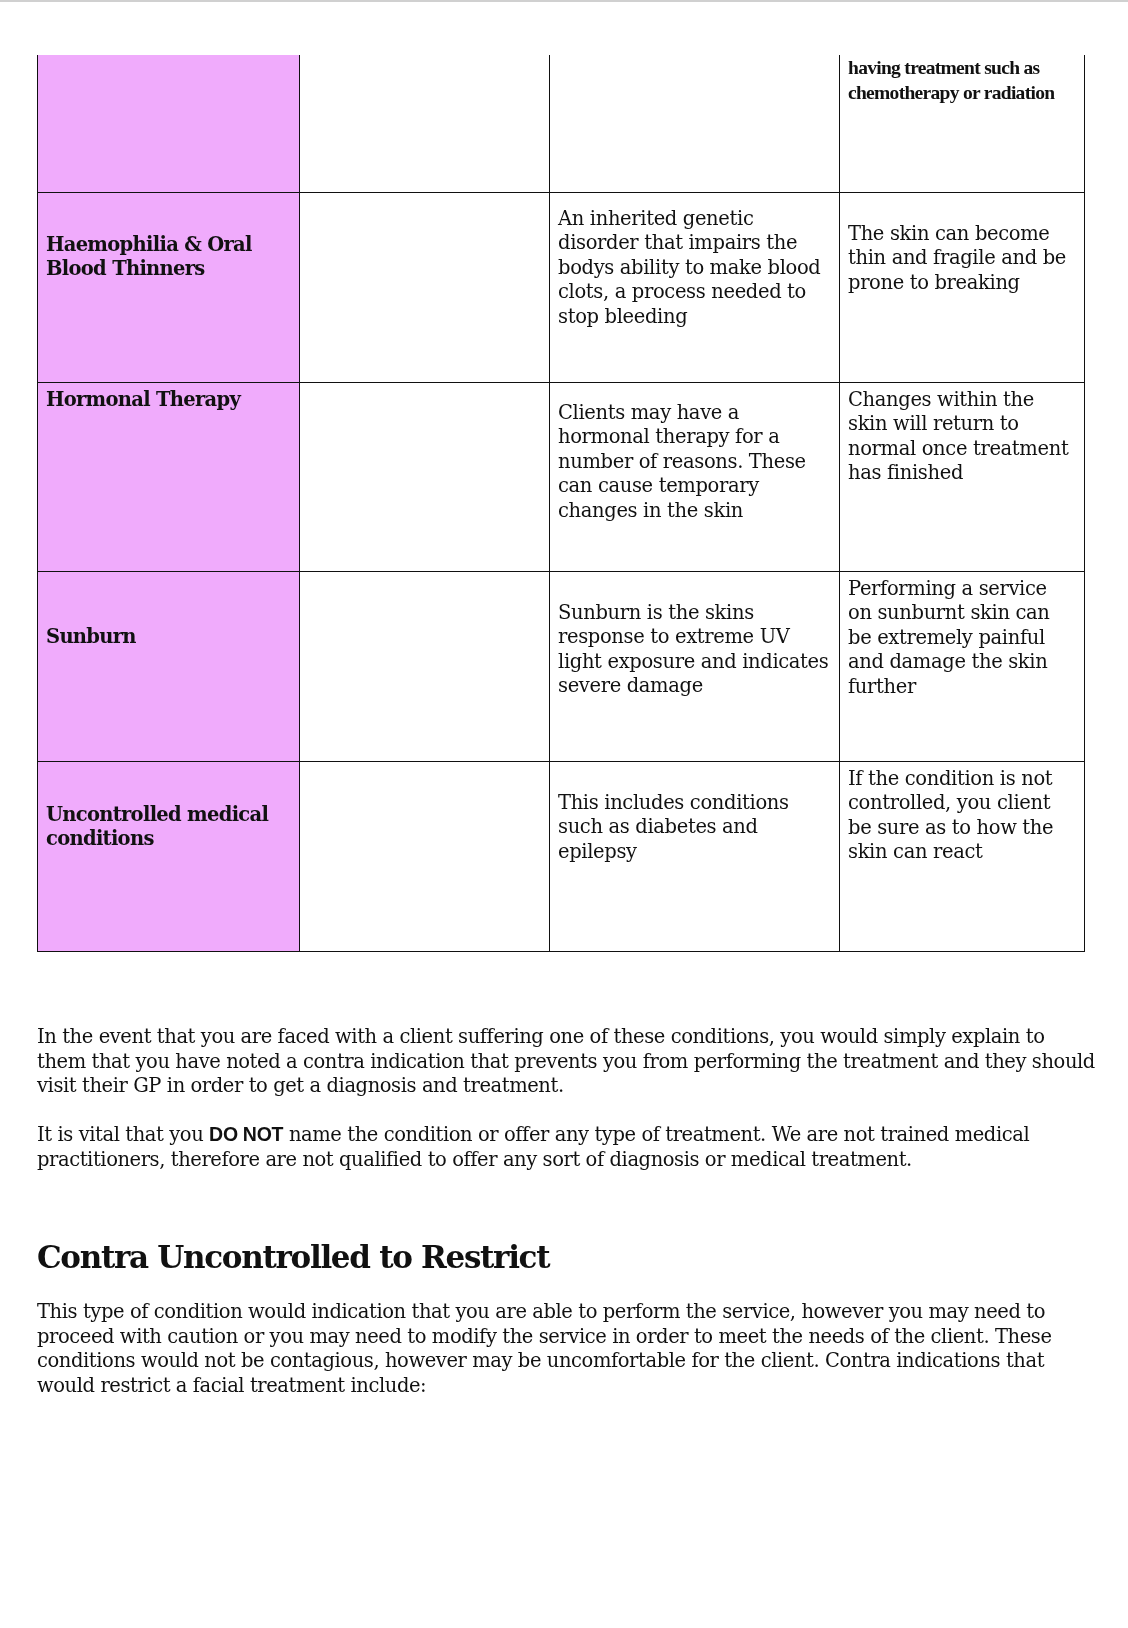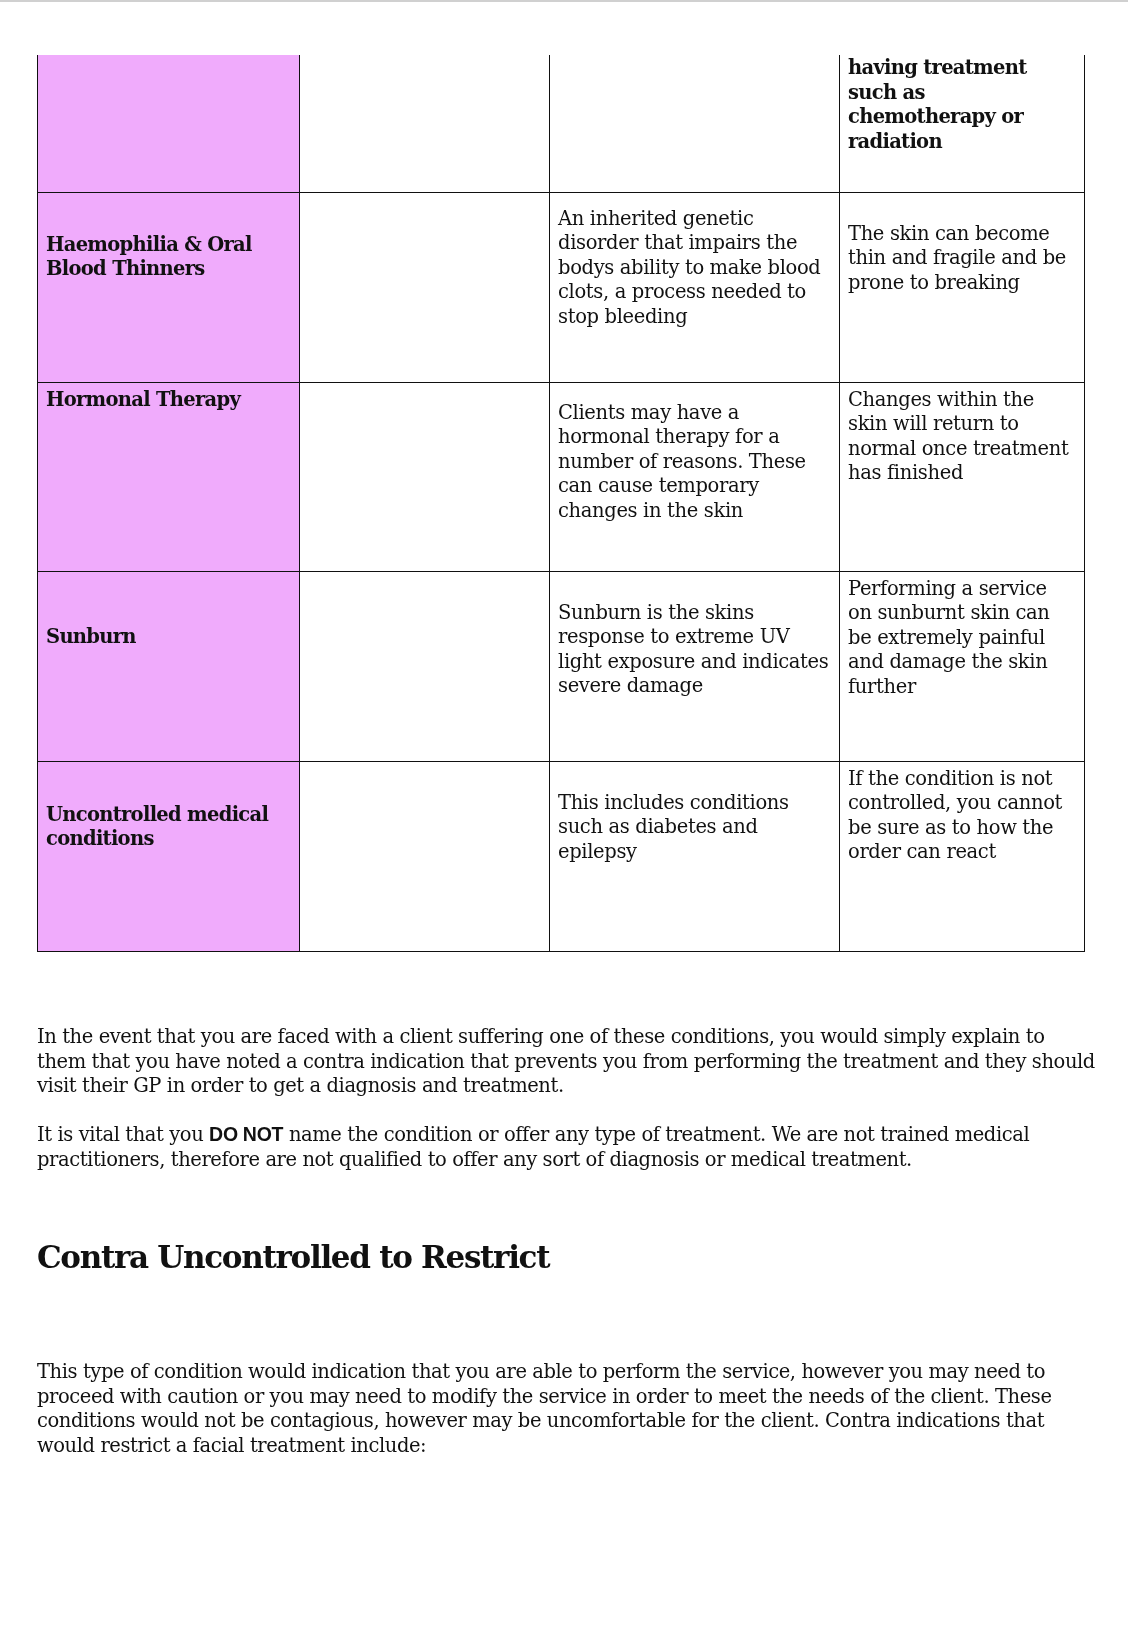--- a/index.html
+++ b/index.html
@@ -37,21 +37,21 @@
     line-height: 24.6px;
     letter-spacing: -0.35px;
     box-sizing: border-box;
   }
   .doc-table tr.partial td { border-top: none; }
   .doc-table td.c1 {
     background: #f0abfc;
     font-weight: bold;
     letter-spacing: -0.7px;
   }
-  .doc-table td.c4.bold { font-weight: bold; letter-spacing: -0.7px; }
+  .doc-table td.c4.bold { font-weight: bold; letter-spacing: -0.7px; font-family: Liberation Serif, serif; }
   .cell-text { display: block; }
 
   .para {
     position: absolute;
     left: 37px;
     width: 1060px;
     margin: 0;
     font-size: 19.5px;
     line-height: 24.5px;
     letter-spacing: -0.42px;
@@ -145,25 +145,25 @@
       <td class="c1">
           <span class="cell-text" style="padding-top:41px">Uncontrolled medical conditions</span>
         </td>
       <td class="c2">
           <span class="cell-text"></span>
         </td>
       <td class="c3">
           <span class="cell-text" style="padding-top:29px">This includes conditions such as diabetes and epilepsy</span>
         </td>
       <td class="c4">
-          <span class="cell-text" style="padding-top:5px">If the condition is not controlled, you cannot be sure as to how the order can react</span>
+          <span class="cell-text" style="padding-top:5px">If the condition is not controlled, you client be sure as to how the skin can react</span>
         </td>
     </tr>
   </tbody>
 </table>
 
 <p class="para" style="top:1025px">In the event that you are faced with a client suffering one of these conditions, you would simply explain to them that you have noted a contra indication that prevents you from performing the treatment and they should visit their GP in order to get a diagnosis and treatment.</p>
 
 <p class="para" style="top:1122px"><span>It is vital that you </span><span class="strong">DO NOT</span><span> name the condition or offer any type of treatment. We are not trained medical practitioners, therefore are not qualified to offer any sort of diagnosis or medical treatment.</span></p>
 
 <h2 class="heading">Contra Uncontrolled to Restrict</h2>
 
-<p class="para" style="top:1360px">This type of condition would indication that you are able to perform the service, however you may need to proceed with caution or you may need to modify the service in order to meet the needs of the client. These conditions would not be contagious, however may be uncomfortable for the client. Contra indications that would restrict a facial treatment include:</p>
+<p class="para" style="top:1300px">This type of condition would indication that you are able to perform the service, however you may need to proceed with caution or you may need to modify the service in order to meet the needs of the client. These conditions would not be contagious, however may be uncomfortable for the client. Contra indications that would restrict a facial treatment include:</p>
 
 </body></html>

